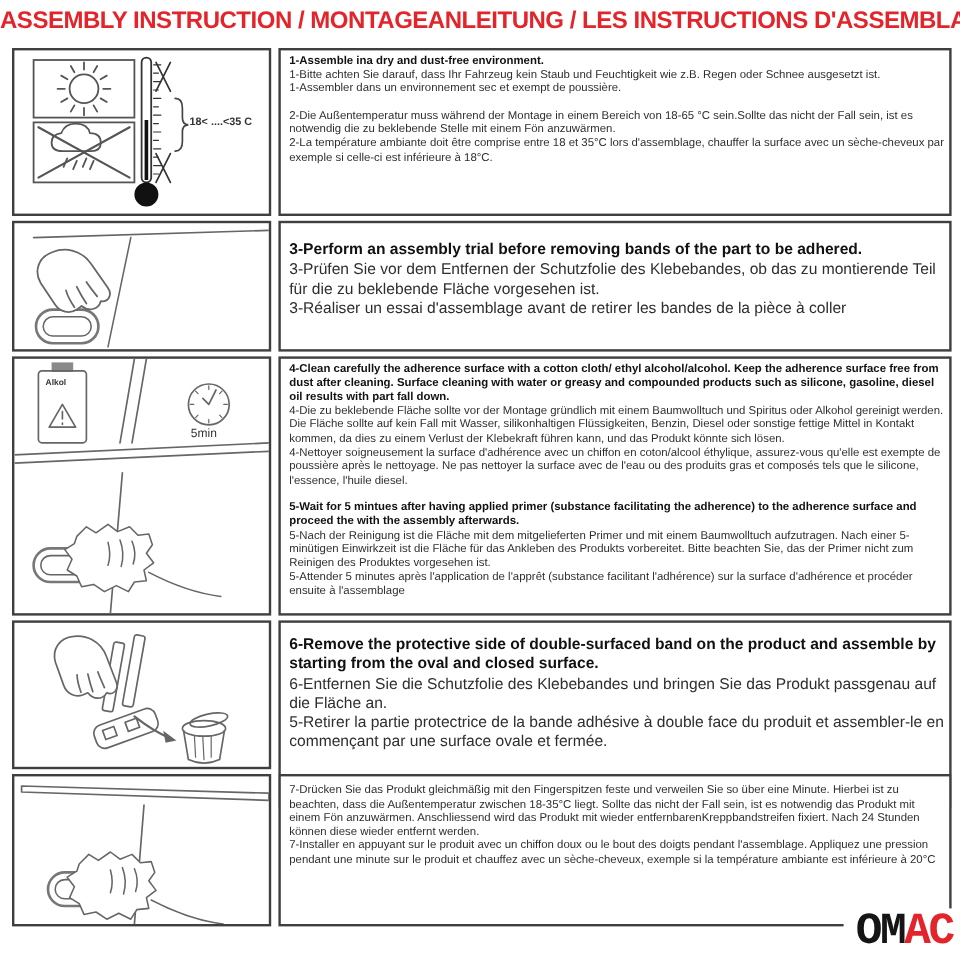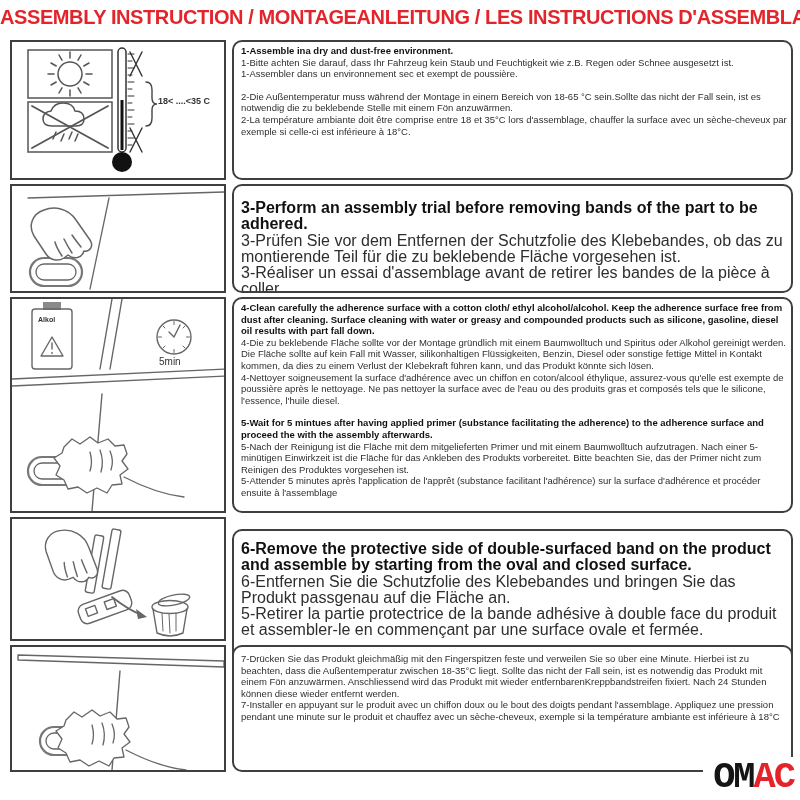--- a/index.html
+++ b/index.html
@@ -2,24 +2,24 @@
 <html><head>
 <meta charset="utf-8">
 <style>
   html,body{margin:0;padding:0;background:#ffffff;}
   .page{position:relative;width:800px;height:800px;background:#fff;overflow:hidden;
         font-family:"Liberation Sans",sans-serif;}
   .title{position:absolute;top:6px;left:0;width:100%;text-align:center;
          color:#e3242b;font-weight:700;font-size:20px;letter-spacing:-0.4px;white-space:nowrap;}
   .cell{position:absolute;border:2px solid #3f3f3f;background:#fff;box-sizing:border-box;overflow:hidden;}
   .cell.left{left:10px;width:216px;}
-  .cell.right{left:232px;width:561px;padding:3px 4px 0 7px;border-radius:10px;}
+  .cell.right{left:232px;width:561px;padding:3px 4px 0 7px;}
   .small p{margin:0;font-size:9.5px;line-height:11.6px;color:#2e2e2e;}
   .small p.en{font-weight:700;color:#111;}
-  .large p{margin:0;font-size:16px;line-height:16.3px;color:#2e2e2e;}
+  .large p{margin:0;font-size:13px;line-height:16.3px;color:#2e2e2e;}
   .large p.en{font-weight:700;color:#111;}
   .item + .item{margin-top:11px;}
   .ill{position:absolute;left:0;top:0;}
   .lbl{position:absolute;color:#333;white-space:nowrap;}
   .lbl.thermo{left:146px;top:54px;font-size:9px;font-weight:700;}
   .lbl.bottle{left:26px;top:17px;font-size:7px;font-weight:700;}
   .lbl.clock{left:147px;top:57px;font-size:10px;}
   svg{display:block;}
   .logo{position:absolute;right:6px;bottom:4px;font-size:37px;font-weight:700;
         letter-spacing:-2px;line-height:1;background:#fff;padding:2px 0 0 10px;font-family:Liberation Mono, monospace;}
@@ -169,21 +169,21 @@
         </g>
         <g transform="translate(138,76)">
           <ellipse cx="20" cy="12" rx="18" ry="6.5"></ellipse>
           <path d="M3,14 L7,38 Q20,44 33,38 L37,14"></path>
           <path stroke-width="1" d="M12,18 L13,36 M19,19 L20,38 M26,18 L26,36"></path>
           <ellipse cx="24" cy="5" rx="16" ry="5" transform="rotate(-12 24 5)"></ellipse>
         </g>
       </g>
     </svg>
   </div>
-  <div class="cell right large" style="top:517px;height:156px;padding-top:10px;margin-top:12px;">
+  <div class="cell right large" style="top:517px;height:156px;padding-top:10px;">
     <div class="item">
       <p class="en">6-Remove the protective side of double-surfaced band on the product and assemble by starting from the oval and closed surface.</p>
       <p>6-Entfernen Sie die Schutzfolie des Klebebandes und bringen Sie das Produkt passgenau auf die Fläche an.</p>
       <p>5-Retirer la partie protectrice de la bande adhésive à double face du produit et assembler-le en commençant par une surface ovale et fermée.</p>
     </div>
   </div>
 
   <div class="cell left" style="top:645px;height:127px;">
     <svg class="ill" width="214" height="123" viewBox="0 0 214 123">
       <g fill="none" stroke="#666" stroke-width="1.4" stroke-linecap="round" stroke-linejoin="round">
@@ -193,21 +193,21 @@
           <rect x="28" y="80" width="54" height="28" rx="14" stroke-width="2.2" stroke="#777"></rect>
           <rect x="34" y="86" width="42" height="16" rx="8" stroke-width="1.3"></rect>
         </g>
         <use href="#def-cloth-hand" transform="translate(42,58)"></use>
       </g>
     </svg>
   </div>
   <div class="cell right small" style="top:645px;height:127px;padding-top:6px;">
     <div class="item">
       <p>7-Drücken Sie das Produkt gleichmäßig mit den Fingerspitzen feste und verweilen Sie so über eine Minute. Hierbei ist zu beachten, dass die Außentemperatur zwischen 18-35°C liegt. Sollte das nicht der Fall sein, ist es notwendig das Produkt mit einem Fön anzuwärmen. Anschliessend wird das Produkt mit wieder entfernbarenKreppbandstreifen fixiert. Nach 24 Stunden können diese wieder entfernt werden.</p>
-      <p>7-Installer en appuyant sur le produit avec un chiffon doux ou le bout des doigts pendant l'assemblage. Appliquez une pression pendant une minute sur le produit et chauffez avec un sèche-cheveux, exemple si la température ambiante est inférieure à 18°C</p>
+      <p>7-Installer en appuyant sur le produit avec un chiffon doux ou le bout des doigts pendant l'assemblage. Appliquez une pression pendant une minute sur le produit et chauffez avec un sèche-cheveux, exemple si la température ambiante est inférieure à 20°C</p>
     </div>
   </div>
 
   <div class="logo">
     <span class="lg-black">OM</span><span class="lg-red">AC</span>
   </div>
 
 </div>
 
 </body></html>

